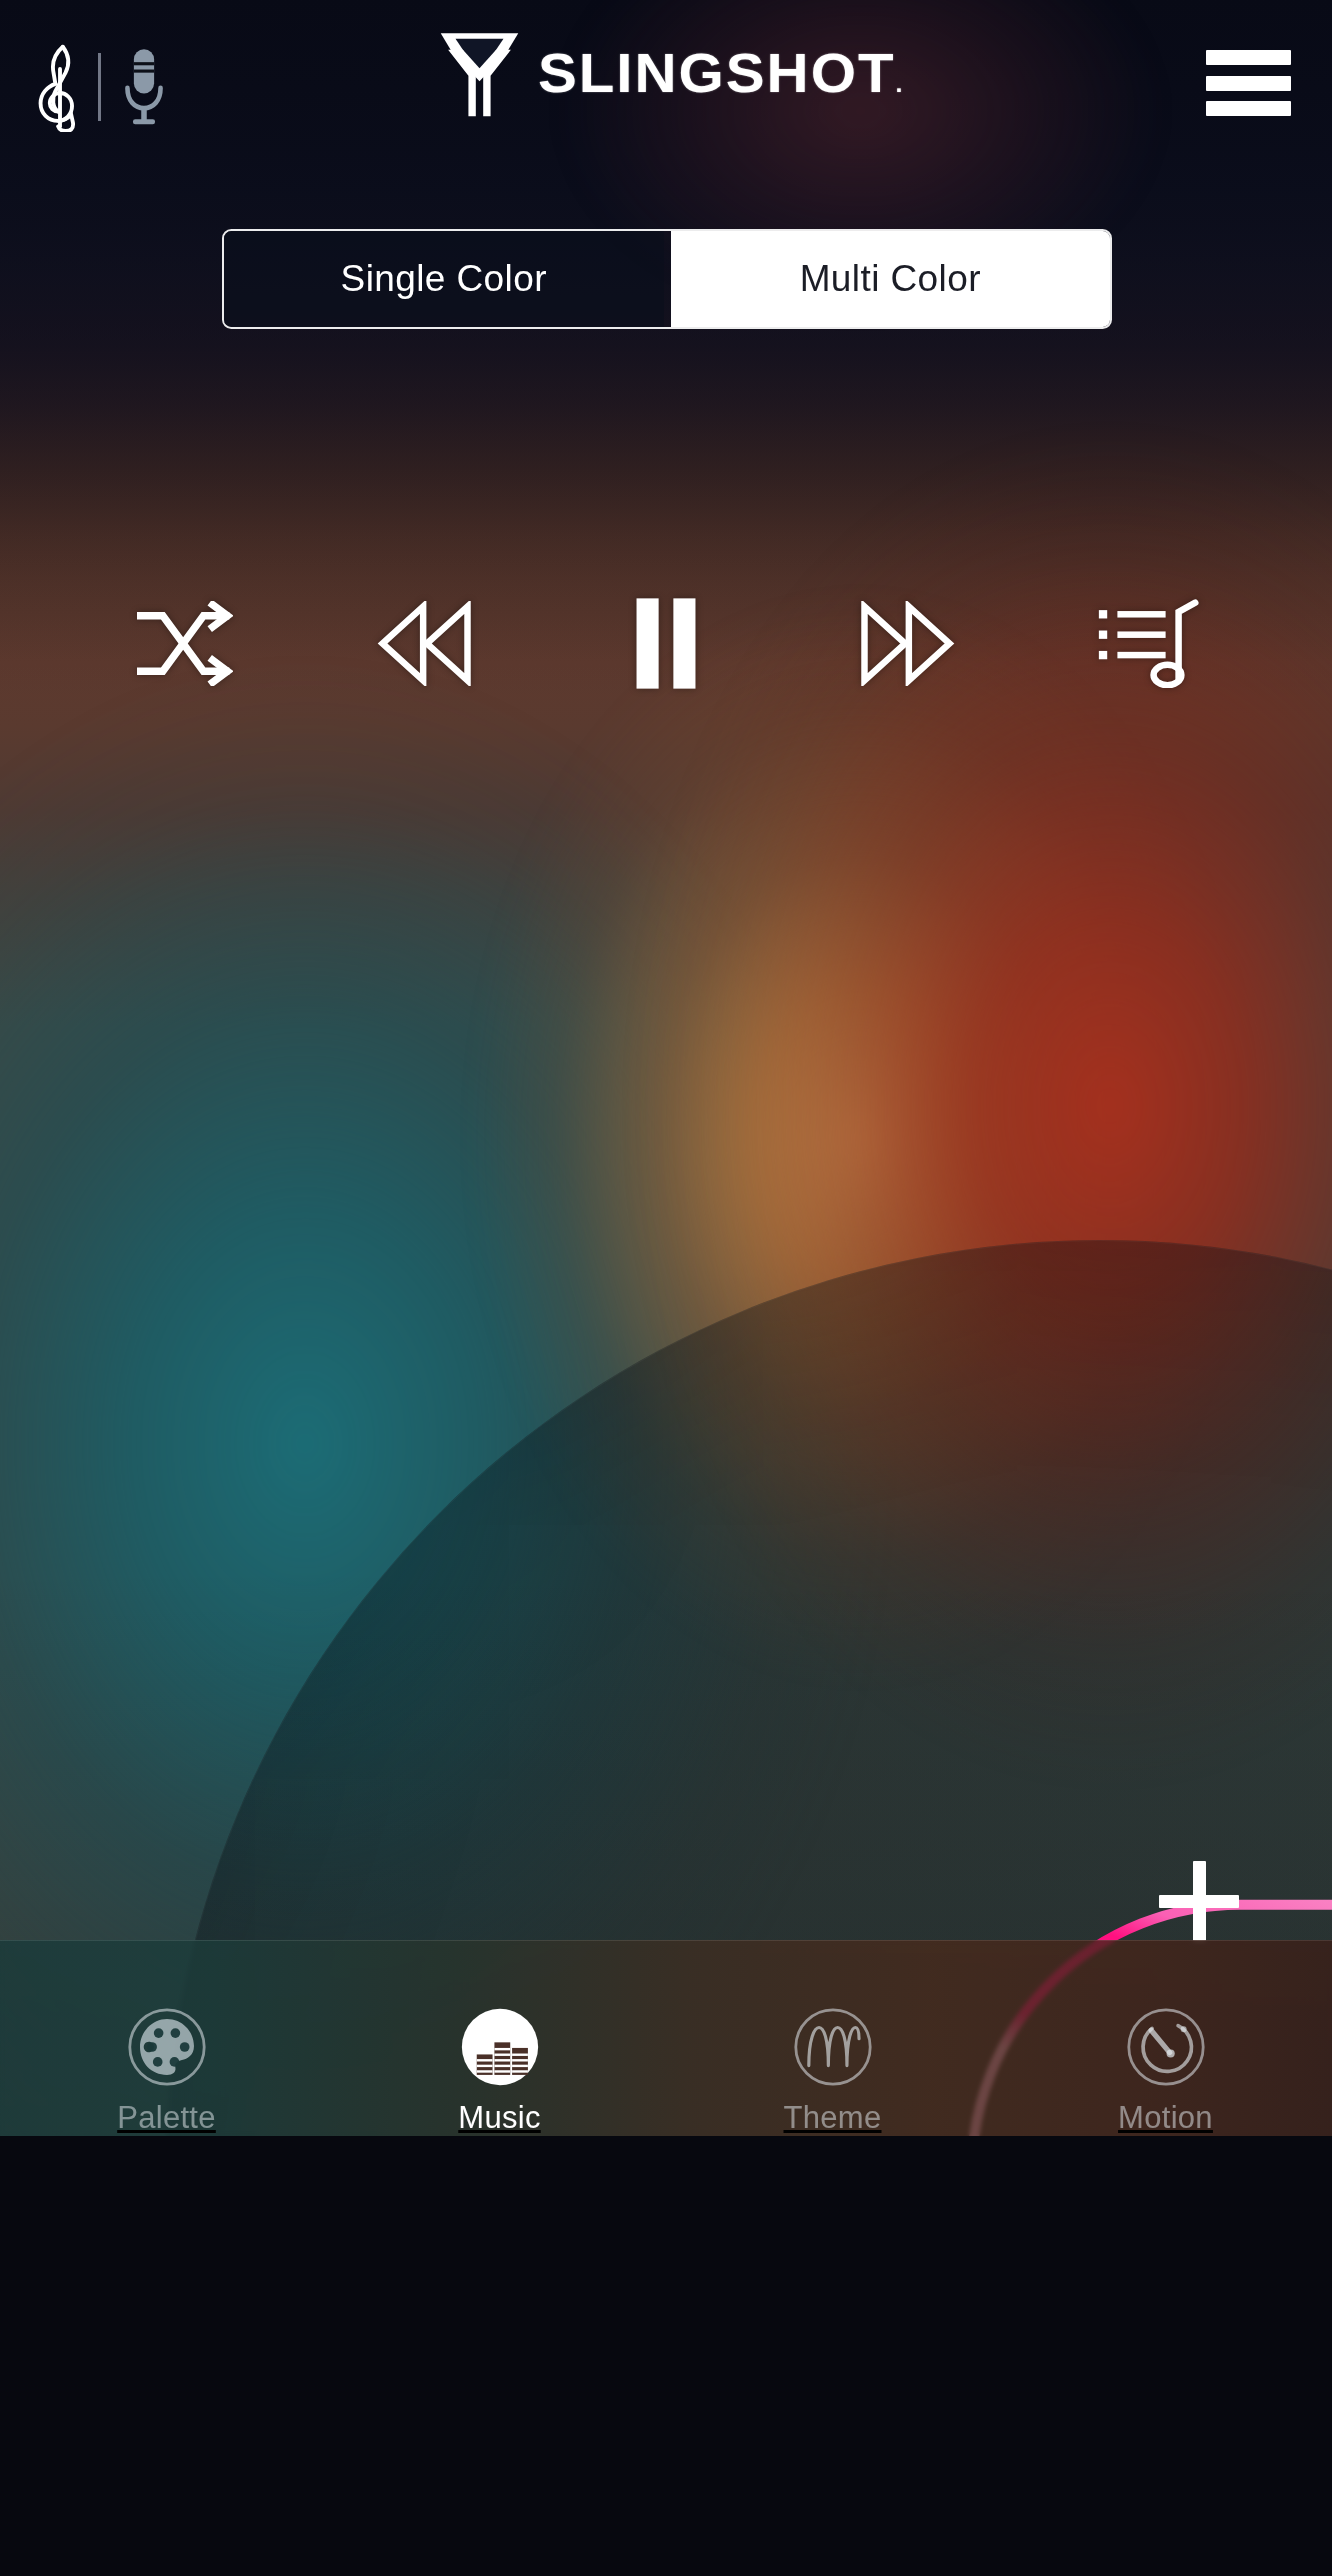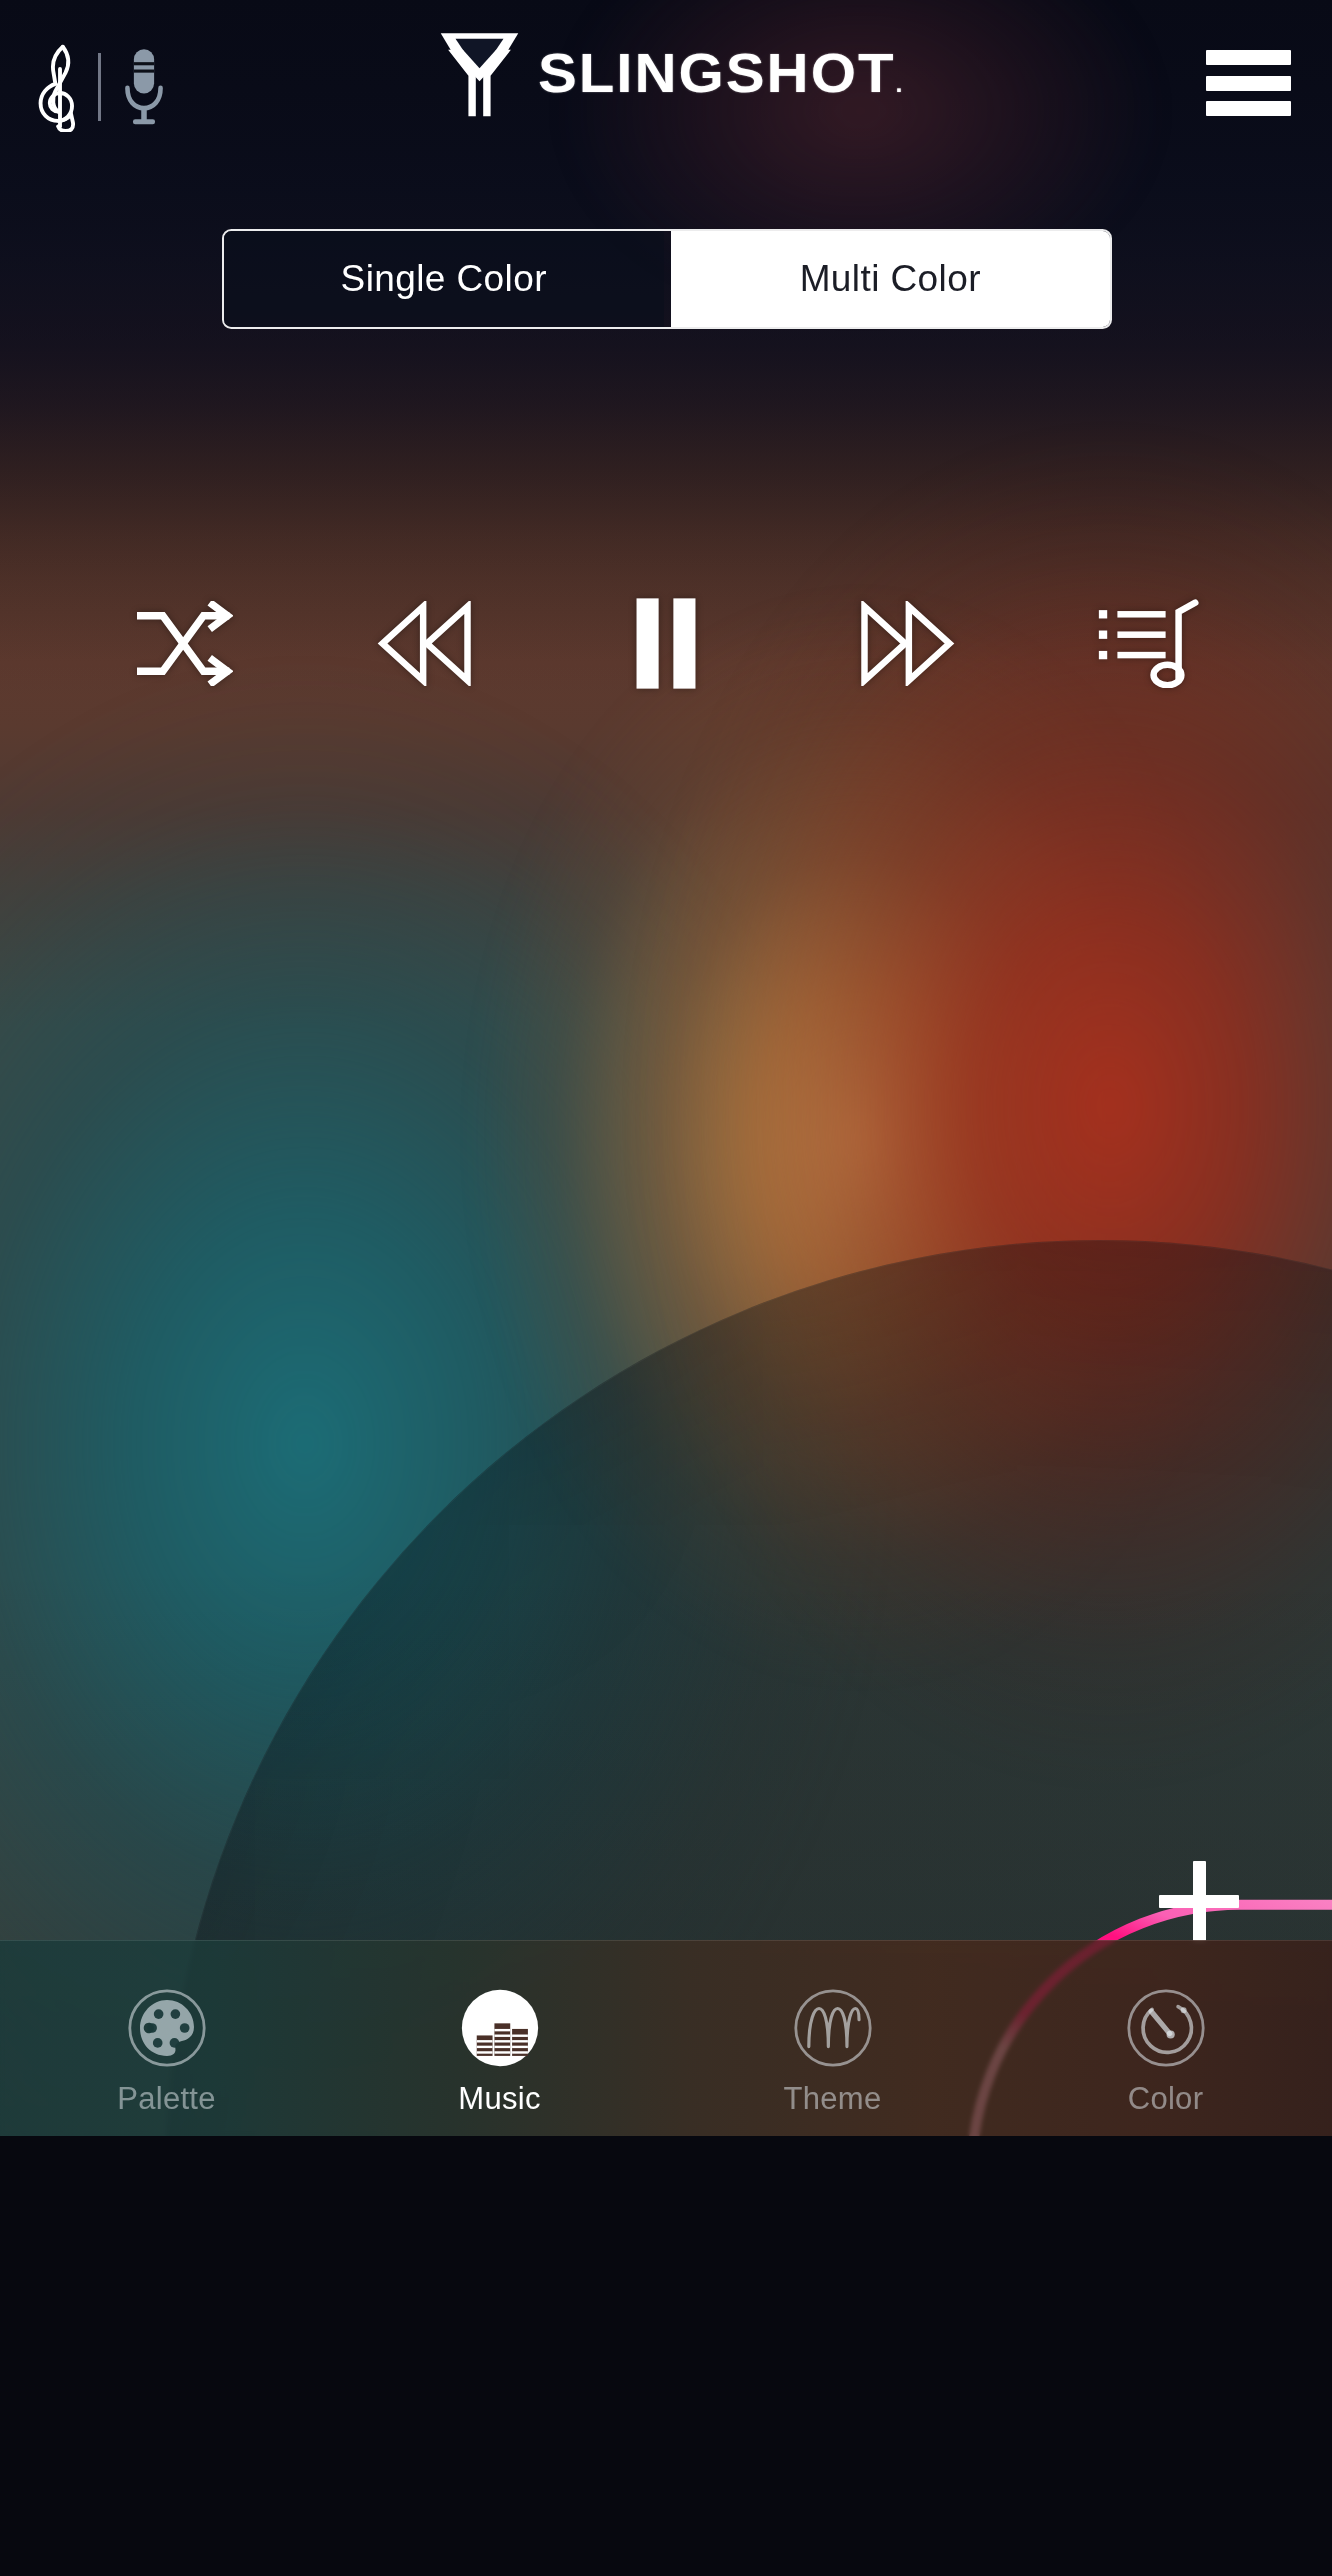--- a/index.html
+++ b/index.html
@@ -258,33 +258,34 @@
     width:13px; height:43px;
     background:#8fdc1a;
     border-radius:6.5px 6.5px 0 0;
     box-shadow:0 0 15px 5.6px rgba(143,220,26,0.45);
     z-index:16;
   }
 
   
   .bottom-nav {
     position:absolute; left:0; bottom:0; width:1332px; height:196px;
-    display:flex; align-items:center; justify-content:space-around;
+    display:flex; align-items:flex-end; justify-content:space-around;
     padding-top:27px;
     z-index:25;
     background:linear-gradient(90deg,
       rgba(26,58,58,0.80) 0%,
       rgba(28,60,58,0.80) 16%,
       rgba(40,52,44,0.80) 34%,
       rgba(62,46,34,0.80) 52%,
       rgba(72,42,28,0.80) 70%,
       rgba(68,36,26,0.80) 86%,
       rgba(58,30,24,0.80) 100%);
     border-top:0.9px solid rgba(255,255,255,0.10);
     backdrop-filter:blur(1.9px);
+    text-decoration:underline;
   }
   .nav-item {
     width:222px;
     display:flex; flex-direction:column; align-items:center; gap:13px;
   }
   .nav-icon {
     width:80px; height:80px;
     display:flex; align-items:center; justify-content:center;
   }
   .nav-icon svg { display:block; }
@@ -495,18 +496,18 @@
     <div class="nav-item">
       <div class="nav-icon">
         <svg width="80" height="80" viewBox="0 0 86 86" fill="none" aria-hidden="true">
           <circle cx="43" cy="43" r="40" stroke="rgba(226,232,236,0.55)" stroke-width="3" fill="none"></circle>
           <path d="M56 20 A 26 26 0 1 1 28 23" stroke="rgba(226,232,236,0.62)" stroke-width="4" fill="none" stroke-linecap="round"></path>
           <circle cx="62" cy="24" r="3.2" fill="rgba(226,232,236,0.62)"></circle>
           <path d="M27 25 L47 49" stroke="rgba(226,232,236,0.68)" stroke-width="5.6" stroke-linecap="round"></path>
           <circle cx="48" cy="50" r="4.4" fill="rgba(226,232,236,0.70)"></circle>
         </svg>
       </div>
-      <div class="nav-label">Color</div>
+      <div class="nav-label">Motion</div>
     </div>
   </div>
 
 </div>
 
 
 </body></html>

